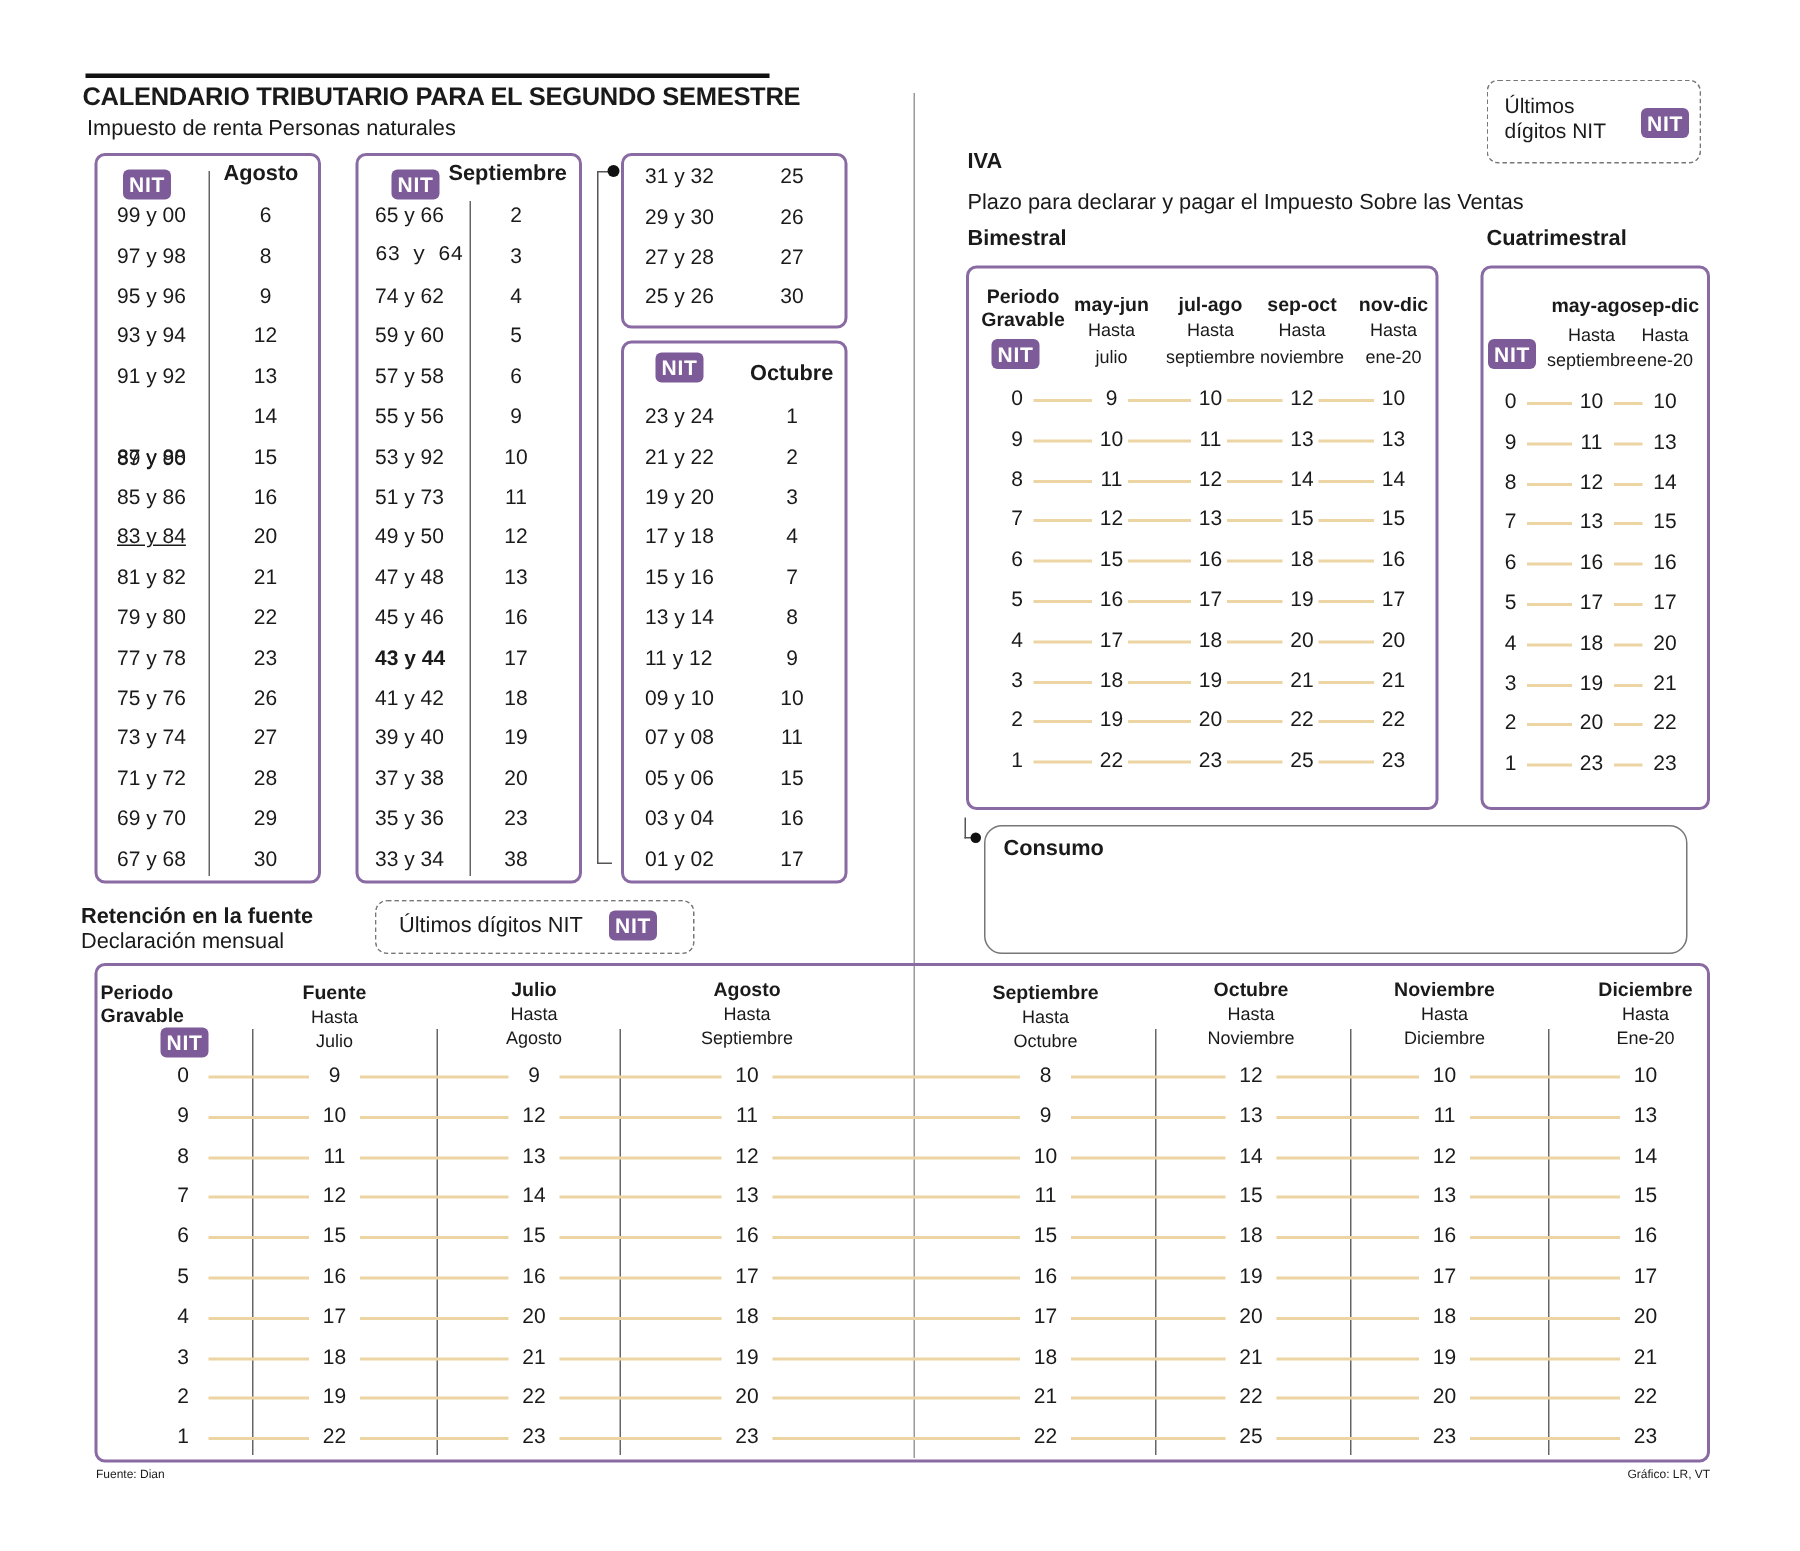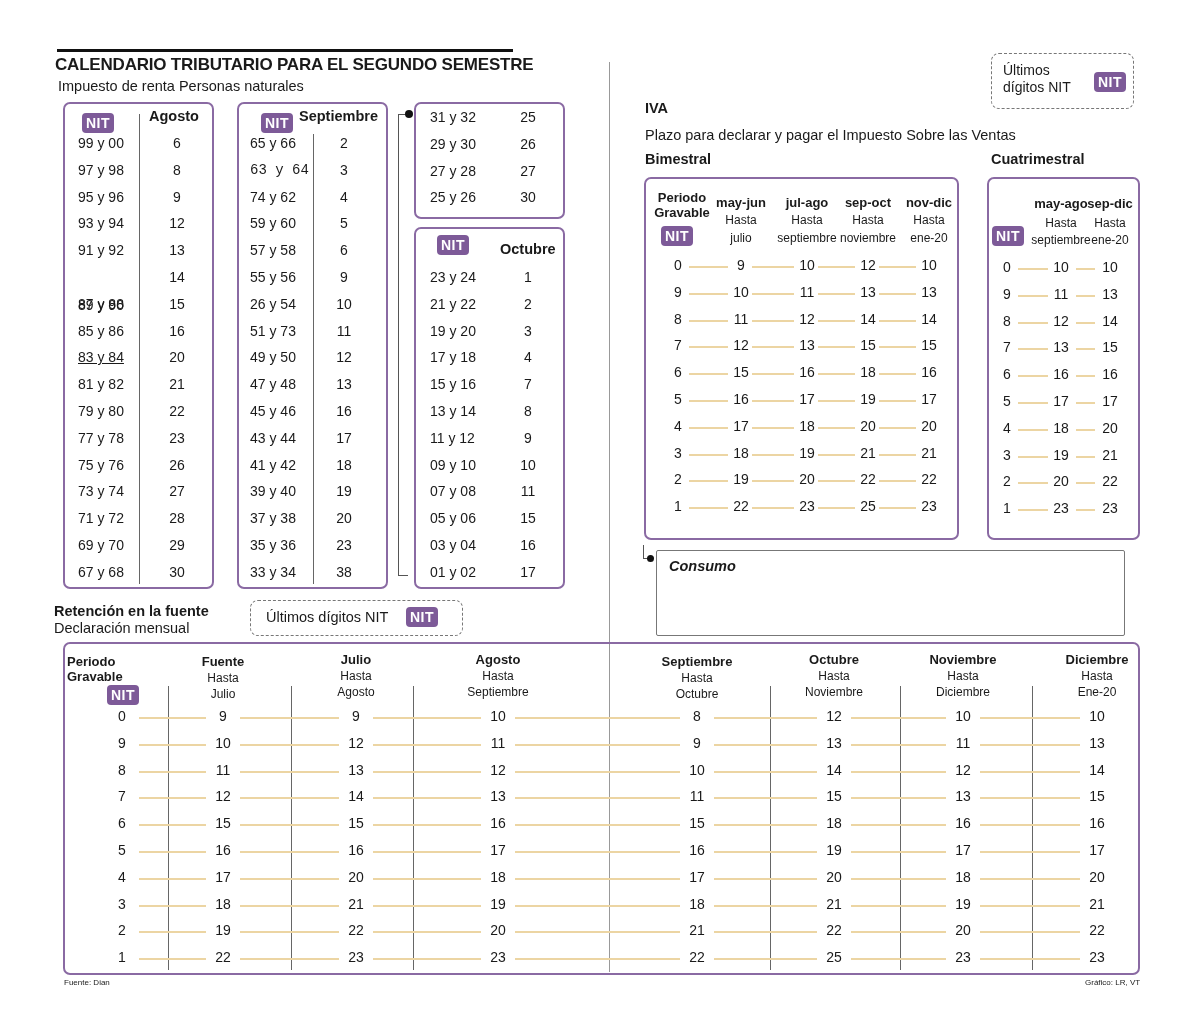--- a/index.html
+++ b/index.html
@@ -76,31 +76,31 @@
     <div class="rowtxt" style="left:11px;top:57.8px;font-family:Liberation Mono, monospace;">63 y 64</div>
     <div class="num" style="left:85px;top:57.8px;width:40px;">3</div>
     <div class="rowtxt" style="left:11px;top:84.6px;">74 y 62</div>
     <div class="num" style="left:85px;top:84.6px;width:40px;">4</div>
     <div class="rowtxt" style="left:11px;top:111.4px;">59 y 60</div>
     <div class="num" style="left:85px;top:111.4px;width:40px;">5</div>
     <div class="rowtxt" style="left:11px;top:138.2px;">57 y 58</div>
     <div class="num" style="left:85px;top:138.2px;width:40px;">6</div>
     <div class="rowtxt" style="left:11px;top:165px;">55 y 56</div>
     <div class="num" style="left:85px;top:165px;width:40px;">9</div>
-    <div class="rowtxt" style="left:11px;top:191.8px;">26 y 54</div>
+    <div class="rowtxt" style="left:11px;top:191.8px;">53 y 92</div>
     <div class="num" style="left:85px;top:191.8px;width:40px;">10</div>
     <div class="rowtxt" style="left:11px;top:218.6px;">51 y 73</div>
     <div class="num" style="left:85px;top:218.6px;width:40px;">11</div>
     <div class="rowtxt" style="left:11px;top:245.4px;">49 y 50</div>
     <div class="num" style="left:85px;top:245.4px;width:40px;">12</div>
     <div class="rowtxt" style="left:11px;top:272.20000000000005px;">47 y 48</div>
     <div class="num" style="left:85px;top:272.20000000000005px;width:40px;">13</div>
     <div class="rowtxt" style="left:11px;top:299px;">45 y 46</div>
     <div class="num" style="left:85px;top:299px;width:40px;">16</div>
-    <div class="rowtxt" style="left:11px;top:325.8px;">43 y 44</div>
+    <div class="rowtxt" style="left:11px;top:325.8px;font-weight:bold;">43 y 44</div>
     <div class="num" style="left:85px;top:325.8px;width:40px;">17</div>
     <div class="rowtxt" style="left:11px;top:352.6px;">41 y 42</div>
     <div class="num" style="left:85px;top:352.6px;width:40px;">18</div>
     <div class="rowtxt" style="left:11px;top:379.40000000000003px;">39 y 40</div>
     <div class="num" style="left:85px;top:379.40000000000003px;width:40px;">19</div>
     <div class="rowtxt" style="left:11px;top:406.2px;">37 y 38</div>
     <div class="num" style="left:85px;top:406.2px;width:40px;">20</div>
     <div class="rowtxt" style="left:11px;top:433px;">35 y 36</div>
     <div class="num" style="left:85px;top:433px;width:40px;">23</div>
     <div class="rowtxt" style="left:11px;top:459.8px;">33 y 34</div>
@@ -324,21 +324,21 @@
     <div class="gline" style="left:87px;top:303.4px;width:19px;"></div>
     <div class="num" style="left:3px;top:321.20000000000005px;width:30px;">1</div>
     <div class="num" style="left:57px;top:321.20000000000005px;width:30px;">23</div>
     <div class="num" style="left:106px;top:321.20000000000005px;width:30px;">23</div>
     <div class="gline" style="left:29px;top:330.20000000000005px;width:30px;"></div>
     <div class="gline" style="left:87px;top:330.20000000000005px;width:19px;"></div>
   </div>
 
 <div class="abs" style="left:643px;top:545px;width:8px;height:14px;border-left:1px solid #555;border-bottom:1px solid #555;"></div>
 <div class="abs" style="left:647px;top:555px;width:7px;height:7px;border-radius:50%;background:#111;"></div>
-<div class="abs" style="left:656px;top:550px;width:469px;height:86px;border:1px solid #777;border-radius:2px;font-style:italic;">
+<div class="abs" style="left:656px;top:550px;width:469px;height:86px;border:1px solid #777;border-radius:12px;">
   <div class="abs" style="left:12px;top:7px;font-size:14.5px;font-weight:bold;">Consumo</div>
 </div>
 
 <div class="abs" style="left:54px;top:603px;font-size:14.5px;font-weight:bold;">Retención en la fuente</div>
 <div class="abs" style="left:54px;top:620px;font-size:14.5px;">Declaración mensual</div>
 <div class="dash" style="left:250px;top:600px;width:213px;height:36px;">
   <div class="abs" style="left:15px;top:8px;font-size:14.5px;">Últimos dígitos NIT</div>
   <span class="nit abs" style="left:155px;top:6px;">NIT</span>
 </div>
 

